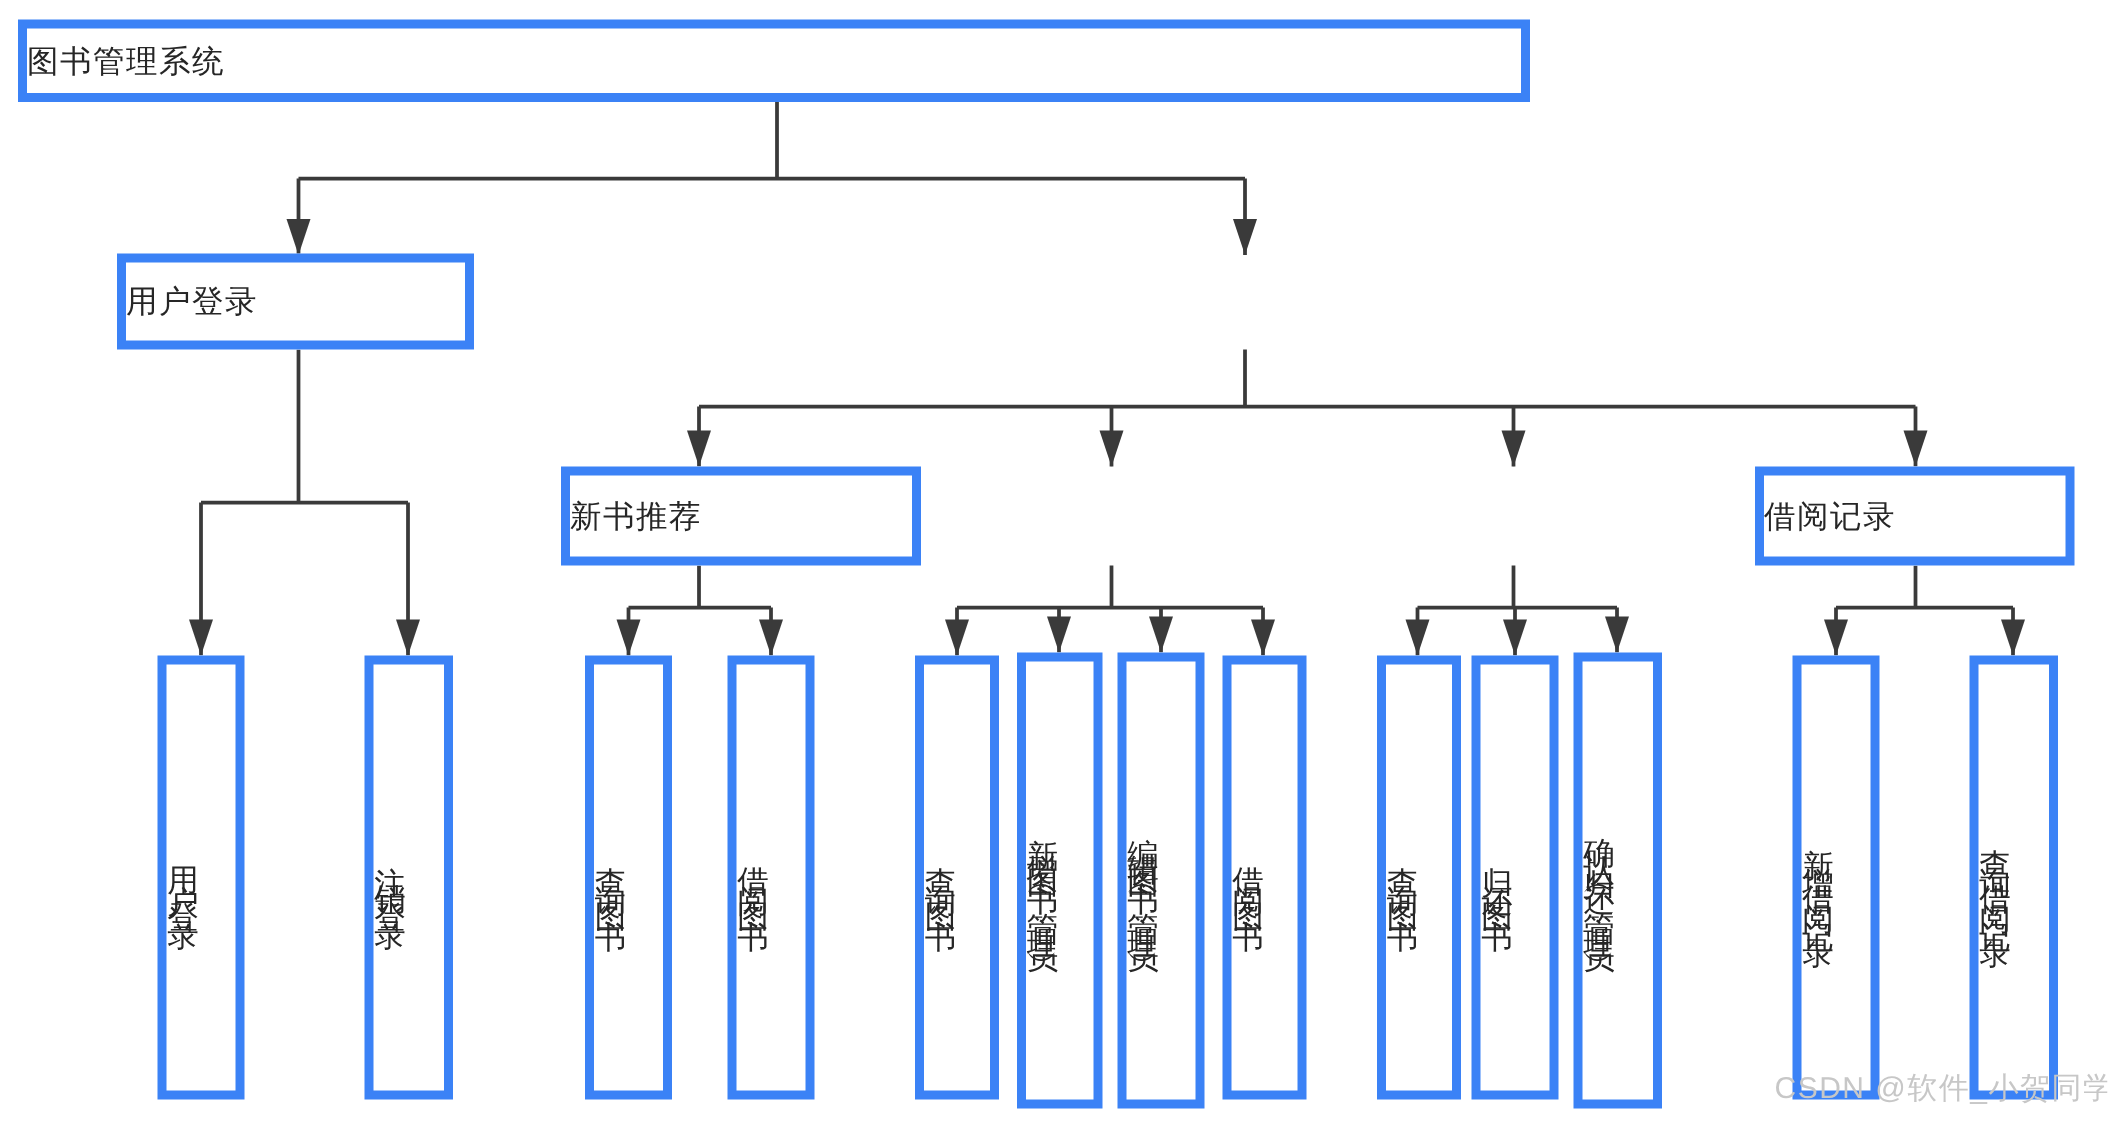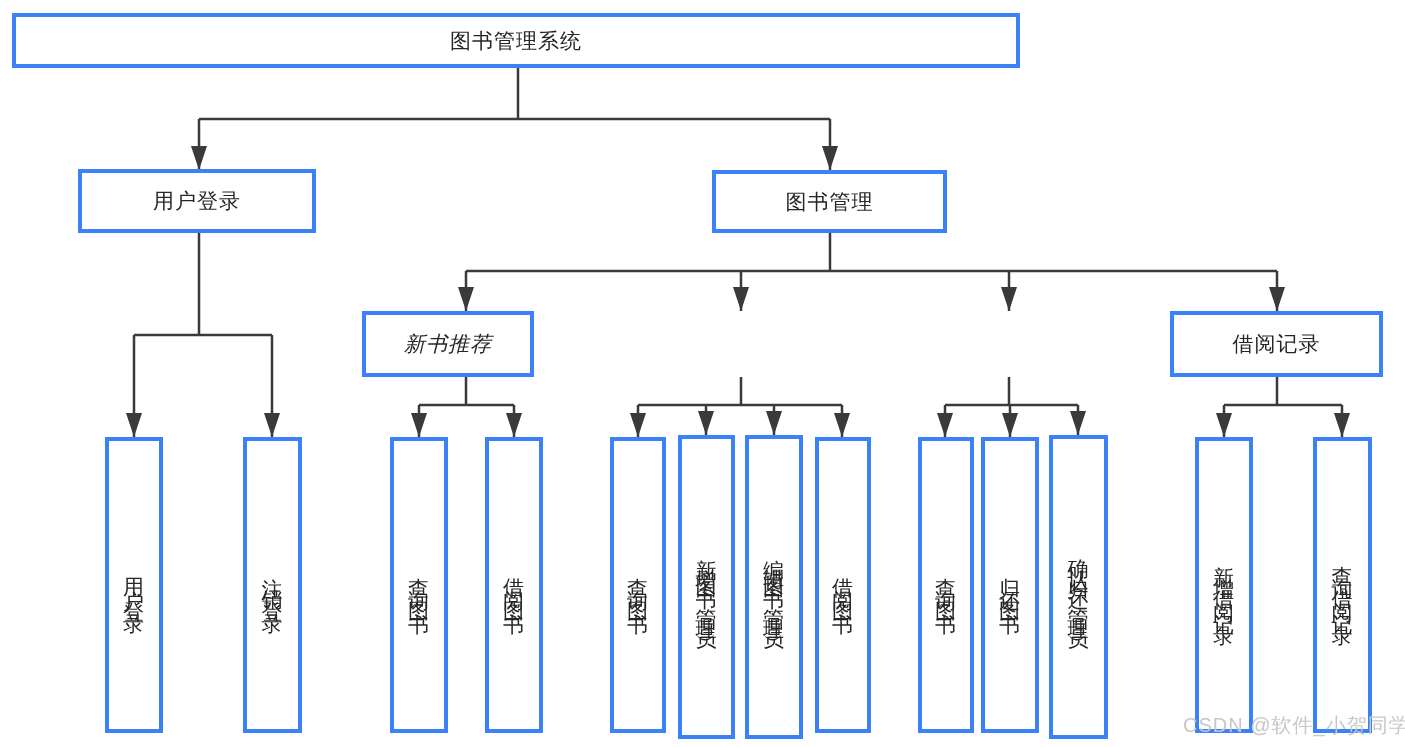--- a/index.html
+++ b/index.html
@@ -7,25 +7,25 @@
     position:relative;
     width:1405px;height:747px;
     background:#ffffff;
     overflow:hidden;
     font-family:"Liberation Sans","DejaVu Sans",sans-serif;
   }
   #connectors{position:absolute;left:0;top:0;z-index:1;}
   .box{
     position:absolute;
     box-sizing:border-box;
-    border:4px solid #3b82f6;
+    border:6px solid #3b82f6;
     background:#ffffff;
     display:flex;
     align-items:center;
-    justify-content:center;
+    justify-content:flex-start;
     color:#262626;
     z-index:2;
   }
   .h{font-size:21px;letter-spacing:1px;}
   .v span{
     writing-mode:vertical-rl;
     text-orientation:mixed;
     font-size:21px;
     line-height:1;
     letter-spacing:12px;
@@ -80,25 +80,22 @@
     </g>
   </svg>
 
   <div class="box h" style="left:12px;top:13px;width:1008px;height:55px;">
     <span>图书管理系统</span>
   </div>
 
   <div class="box h" style="left:78px;top:169px;width:238px;height:64px;">
     <span>用户登录</span>
   </div>
-  <div class="box h" style="left:712px;top:170px;width:235px;height:63px;">
-    <span>图书管理</span>
-  </div>
 
-  <div class="box h" style="left:362px;top:311px;width:172px;height:66px;font-style:italic;">
+  <div class="box h" style="left:374px;top:311px;width:240px;height:66px;">
     <span>新书推荐</span>
   </div>
   <div class="box h" style="left:1170px;top:311px;width:213px;height:66px;">
     <span>借阅记录</span>
   </div>
 
   <div class="box v" style="left:105px;top:437px;width:58px;height:296px;">
     <span>用户登录</span>
   </div>
   <div class="box v" style="left:243px;top:437px;width:59px;height:296px;">

